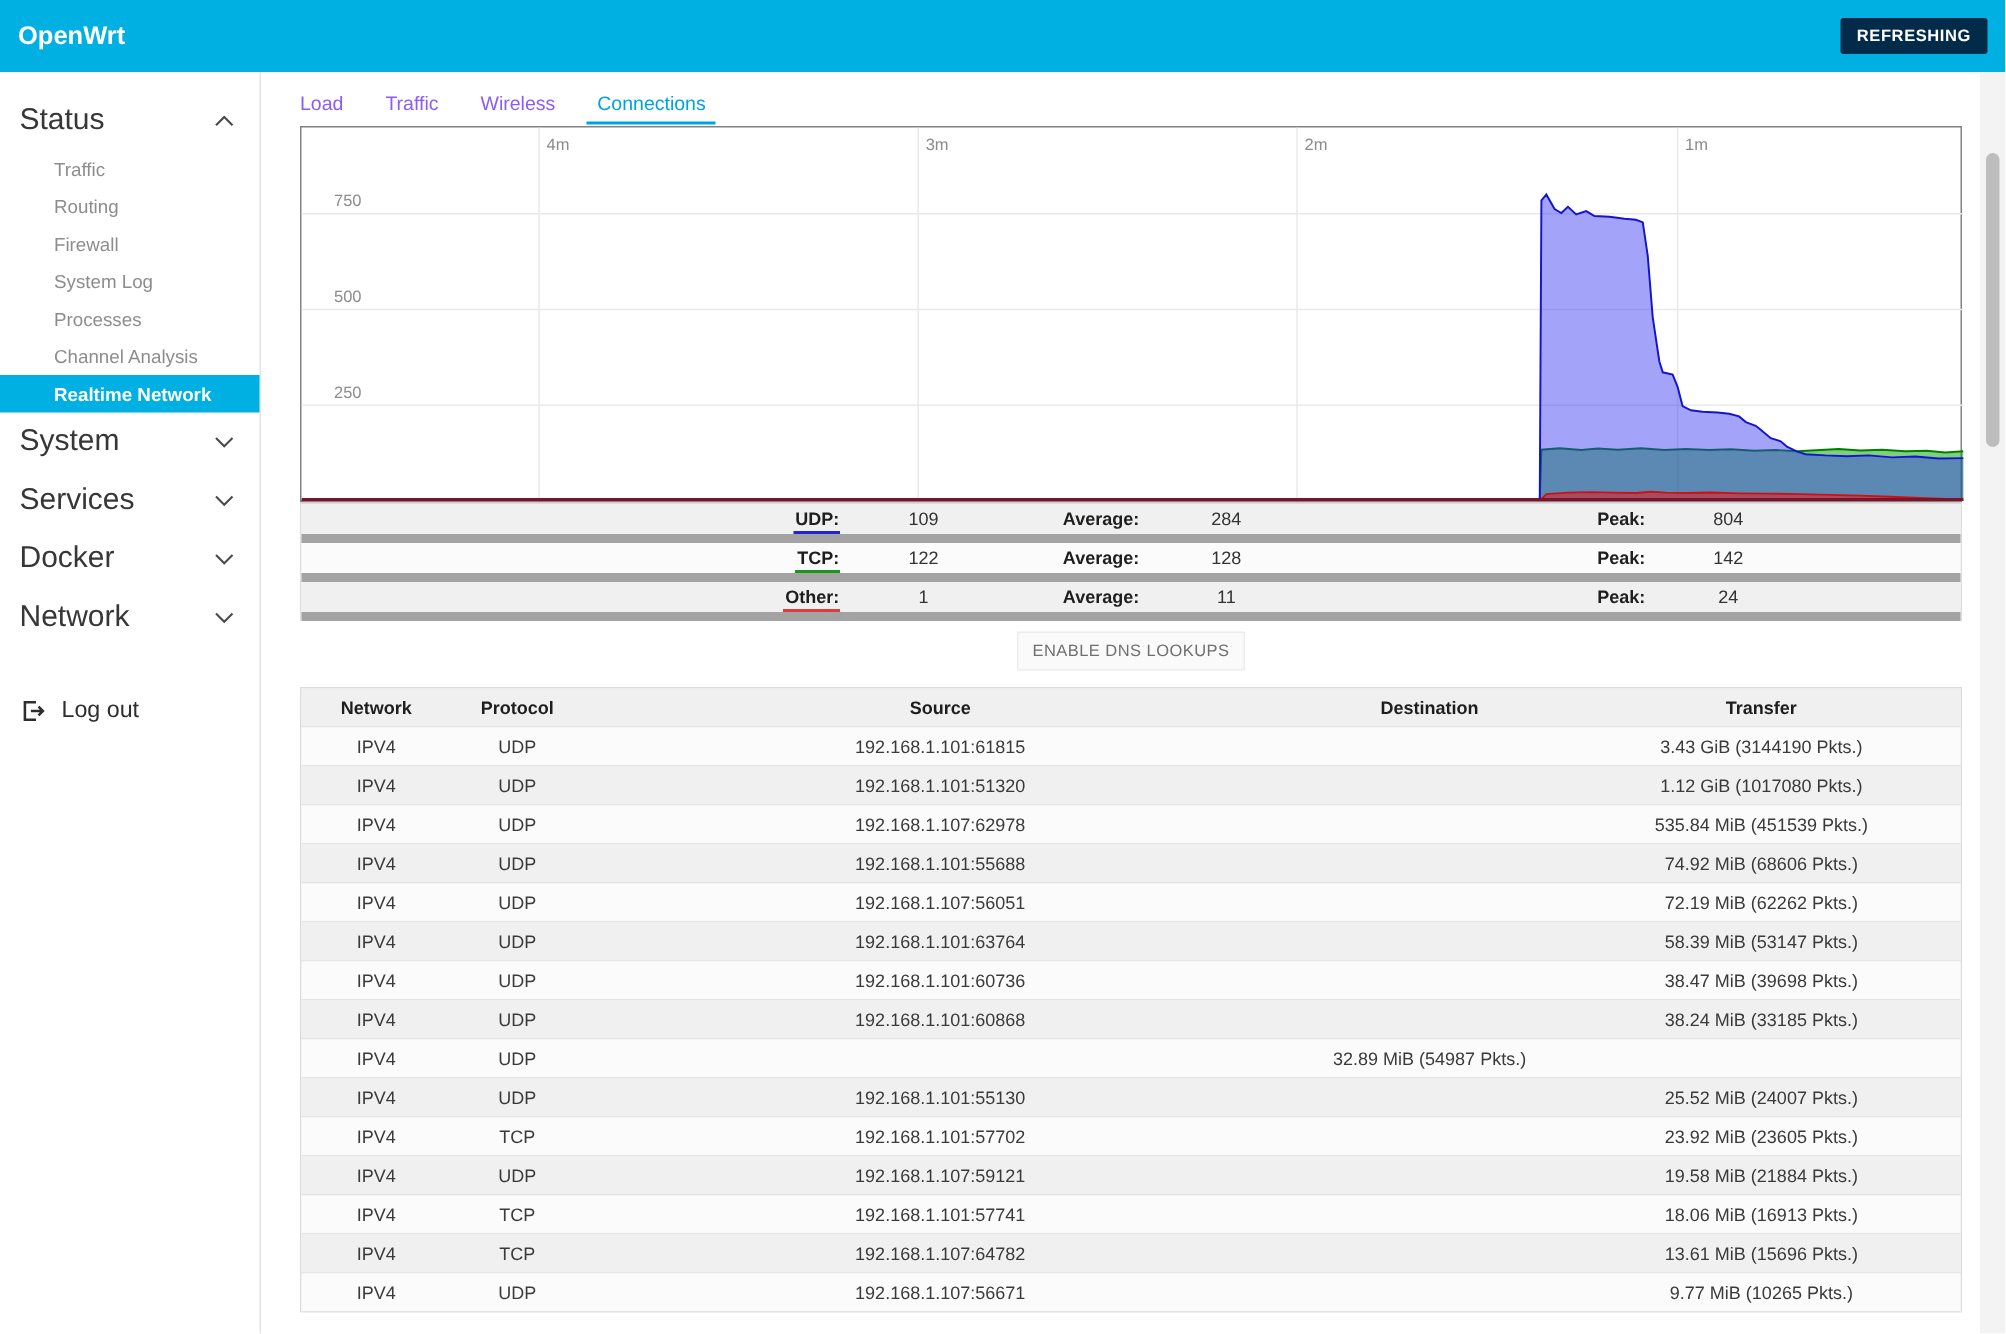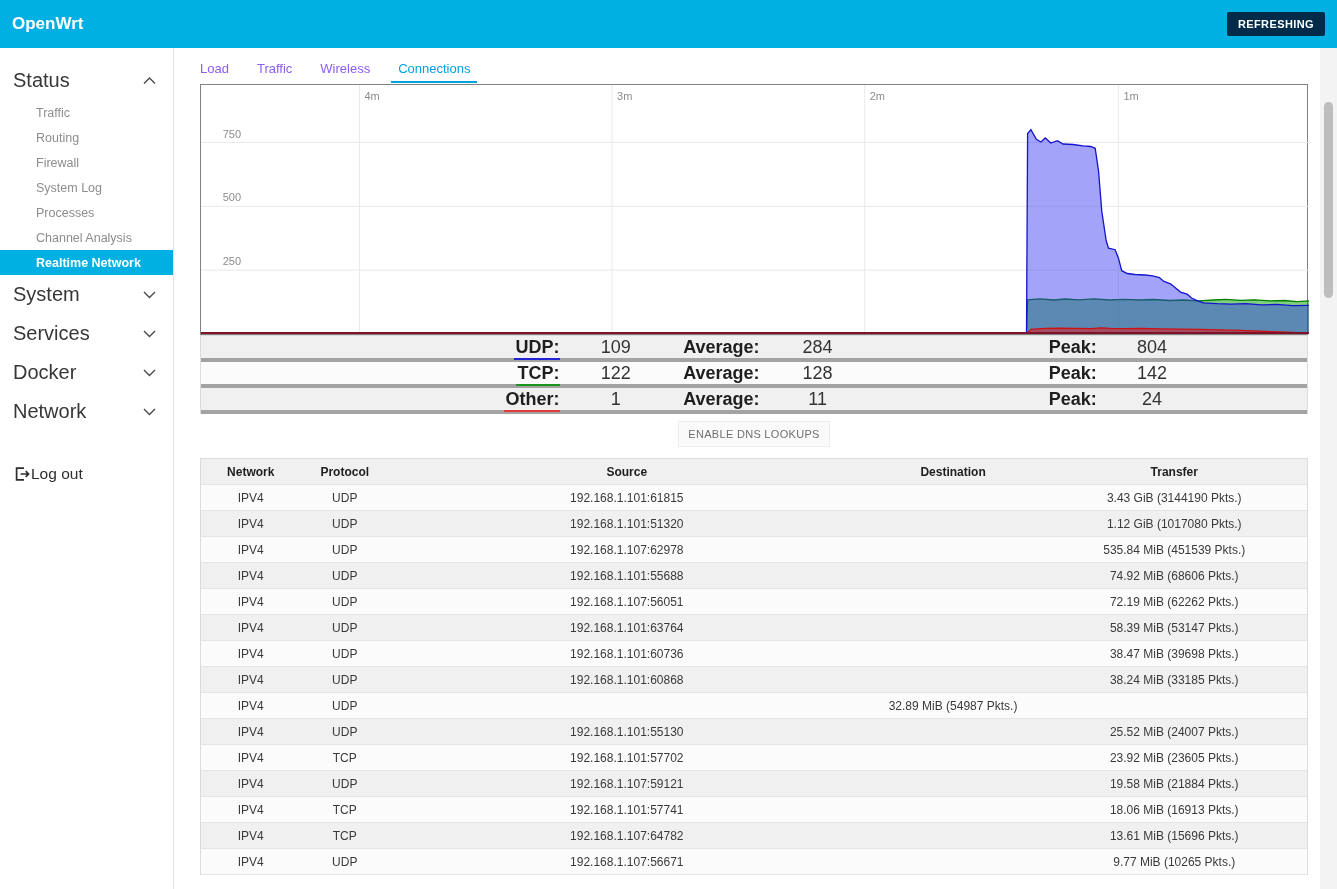--- a/index.html
+++ b/index.html
@@ -19,39 +19,39 @@
     font-size:11px;font-weight:bold;letter-spacing:.4px;border:none;border-radius:2px;
     padding:6px 11px;cursor:pointer;font-family:"Liberation Sans",sans-serif}
 
   
   .sidebar{position:absolute;top:48px;left:0;bottom:0;width:174px;background:#fff;
     border-right:1px solid #e3e3e3;padding-top:13px}
   .side-top{display:flex;align-items:center;justify-content:space-between;
     padding:8px 17px 8px 13px;font-size:20px;color:#373737;cursor:pointer}
   .side-sub{padding:5.5px 8px 5.5px 36px;font-size:12.5px;color:#8d8d8d;cursor:pointer}
   .side-sub.active{background:#00b0e2;color:#fff;font-weight:600}
-  .side-logout{display:flex;align-items:center;padding:10px 13px;
+  .side-logout{display:flex;align-items:center;gap:10px;padding:10px 13px;
     font-size:15.5px;color:#2e2e2e;margin-top:24px;cursor:pointer}
 
   
   .main{position:absolute;left:175px;top:48px;right:17px;bottom:0;background:#fff;
     padding:0 12px 0 25px;overflow:hidden}
   .tabs{display:flex;margin:9px 0 1px -7px}
   .tab{padding:4px 7px 5px;margin-right:14px;font-size:13px;color:#8b5cf6;cursor:pointer;
     border-bottom:2px solid transparent}
   .tab.active{color:#00a3e1;border-bottom-color:#00a3e1}
 
   .chart-wrap{border:1px solid #828282;height:251px;background:#fff}
   .chart-wrap svg{display:block}
   .chart-caption{text-align:right;font-size:11.5px;color:#4d4d4d;margin:4px 1px 9px}
 
   
   .stats-table{border:1px solid #dcdcdc;border-bottom:none}
   .stat-row{display:grid;grid-template-columns:32.5% 10% 8% 10.5% 20% 10% 9%;
-    height:26px;align-items:center;font-size:18px;color:#333;border-bottom:4px solid #a3a3a3}
+    height:26px;align-items:center;font-size:12px;color:#333;border-bottom:6px solid #a3a3a3}
   .stat-row:nth-child(odd){background:#f0f0f0}
   .stat-row:nth-child(even){background:#fbfbfb}
   .sc1{text-align:right}
   .stat-label{font-weight:bold;color:#1e1e1e;border-bottom:2px solid;padding:0 1px 1px}
   .sc2,.sc4,.sc6{text-align:center}
   .sc3,.sc5{text-align:right;font-weight:bold;color:#1e1e1e}
 
   .dns-row{display:flex;justify-content:center;margin:7px 15px 11px}
   .dns-btn{background:#fafafa;border:1px solid #ededed;color:#6f6f6f;font-size:11px;
     letter-spacing:.3px;padding:6px 9px;cursor:pointer;font-family:"Liberation Sans",sans-serif}

